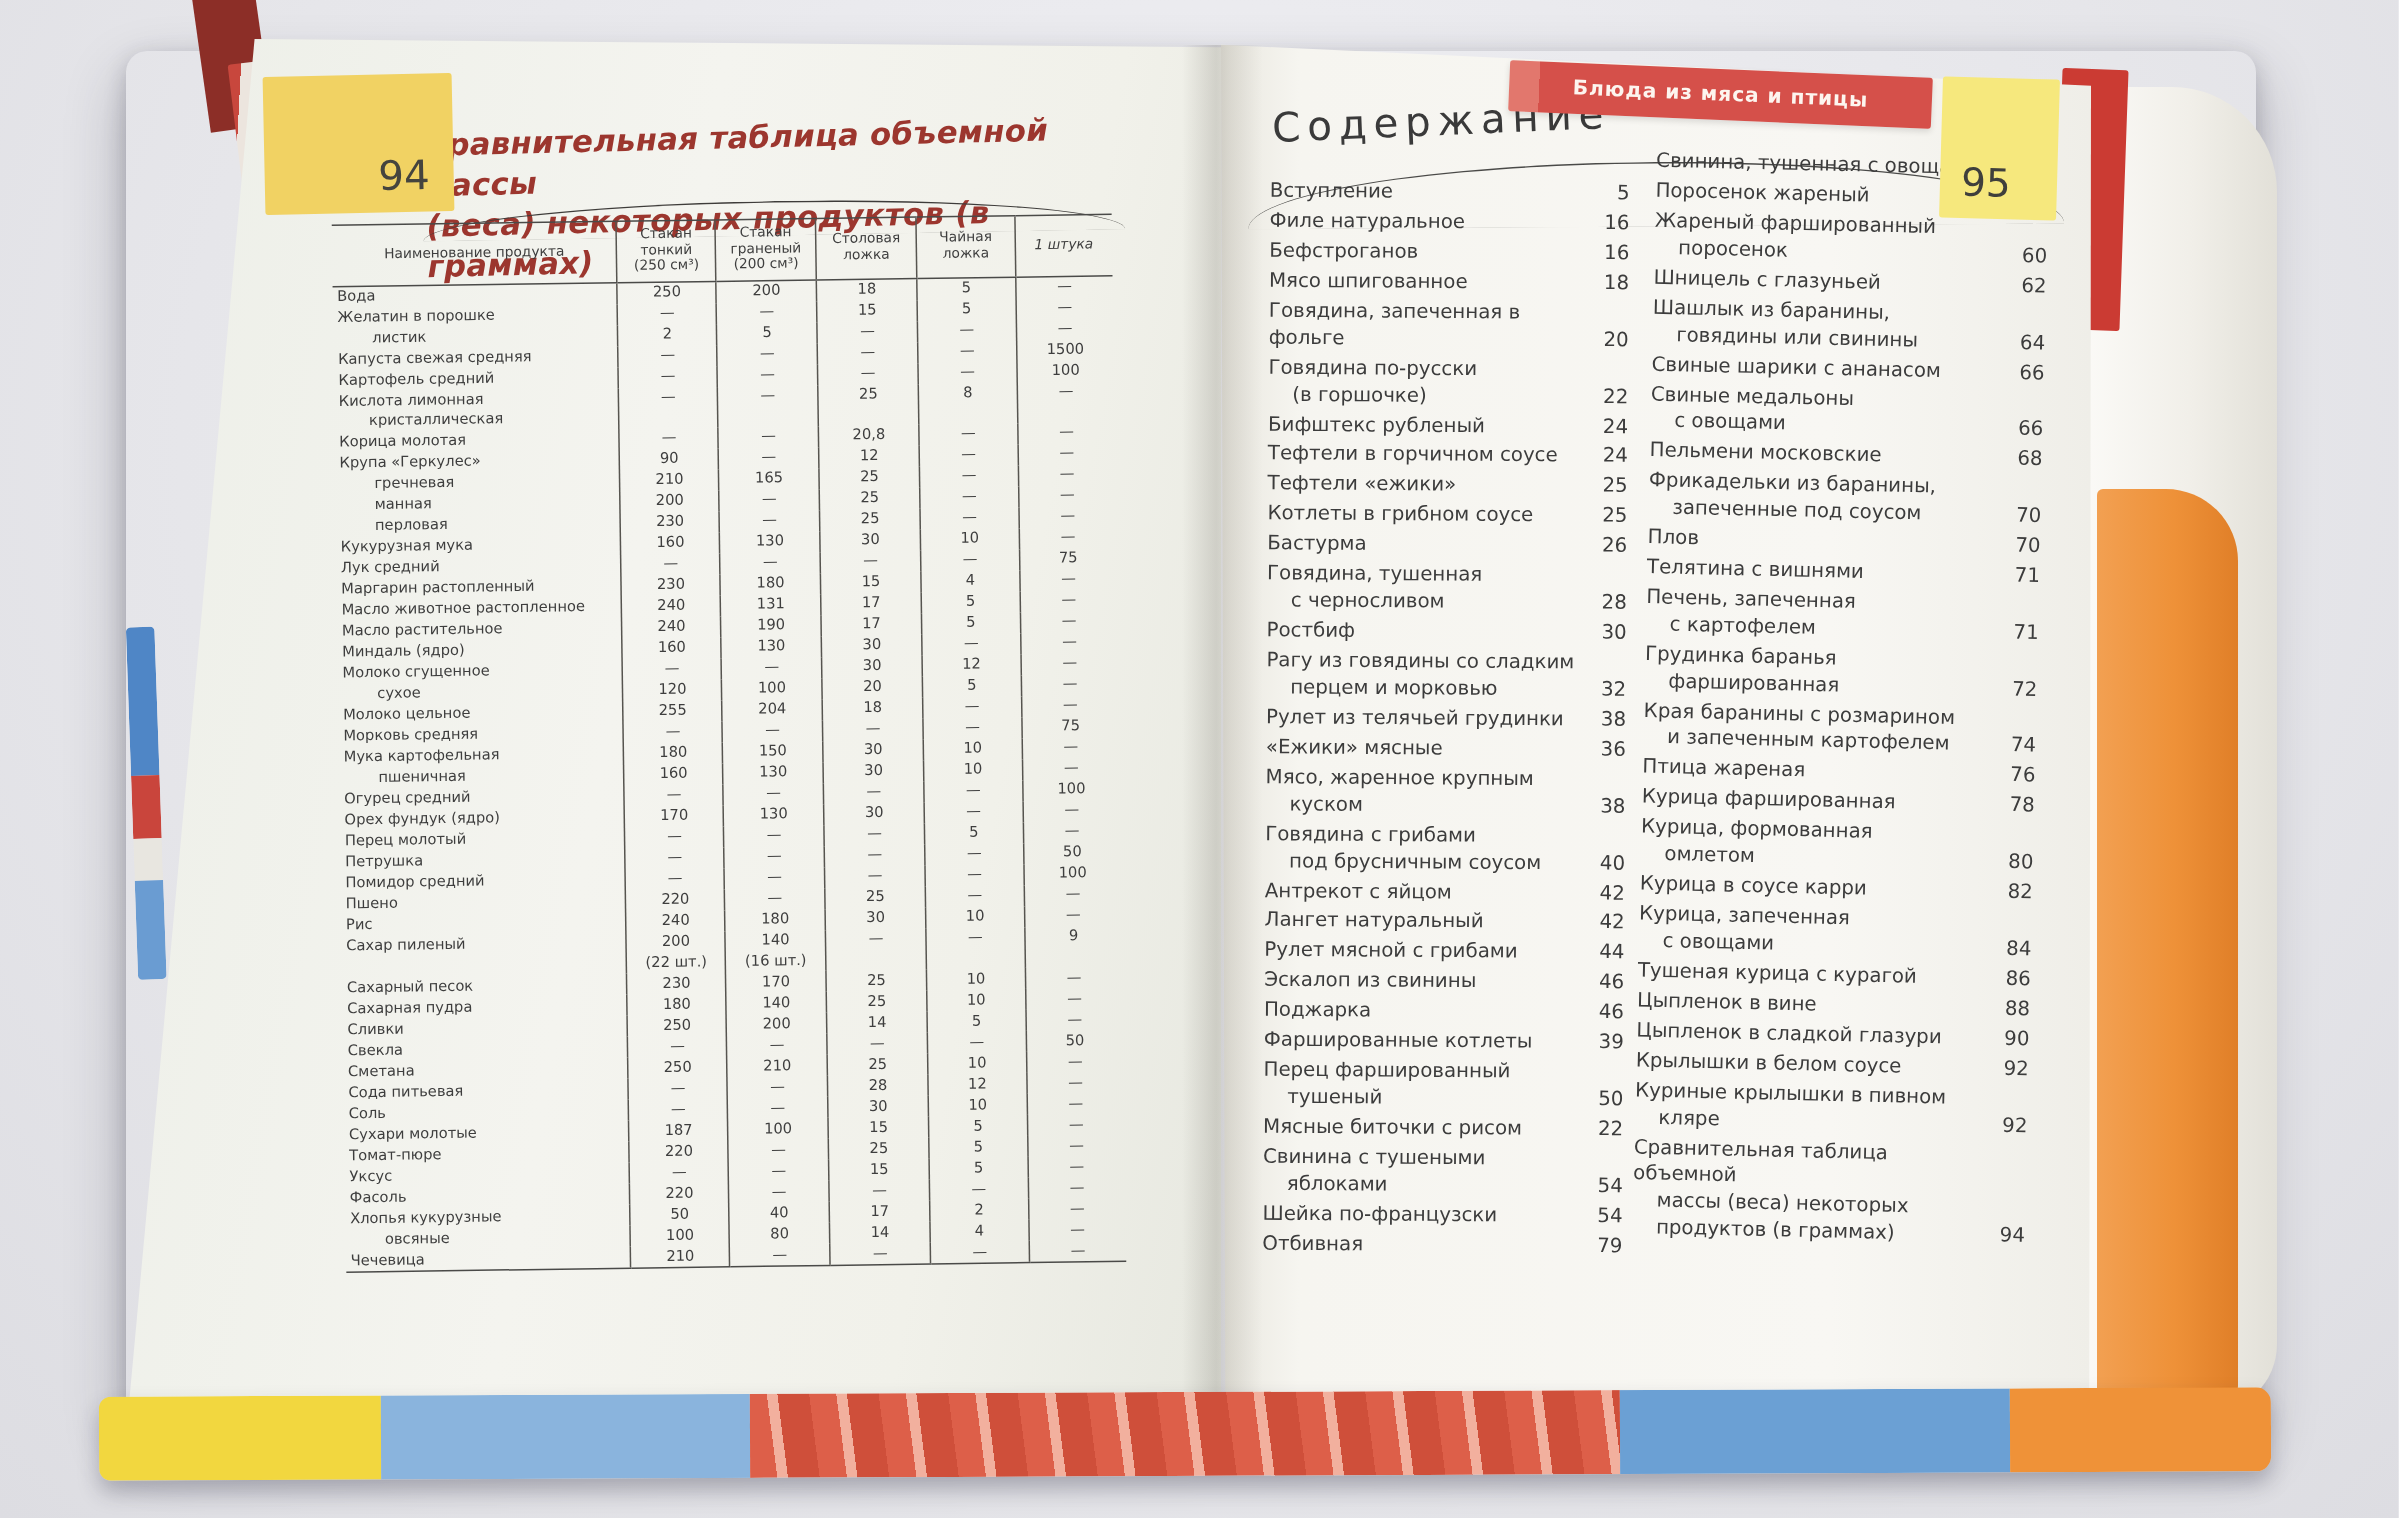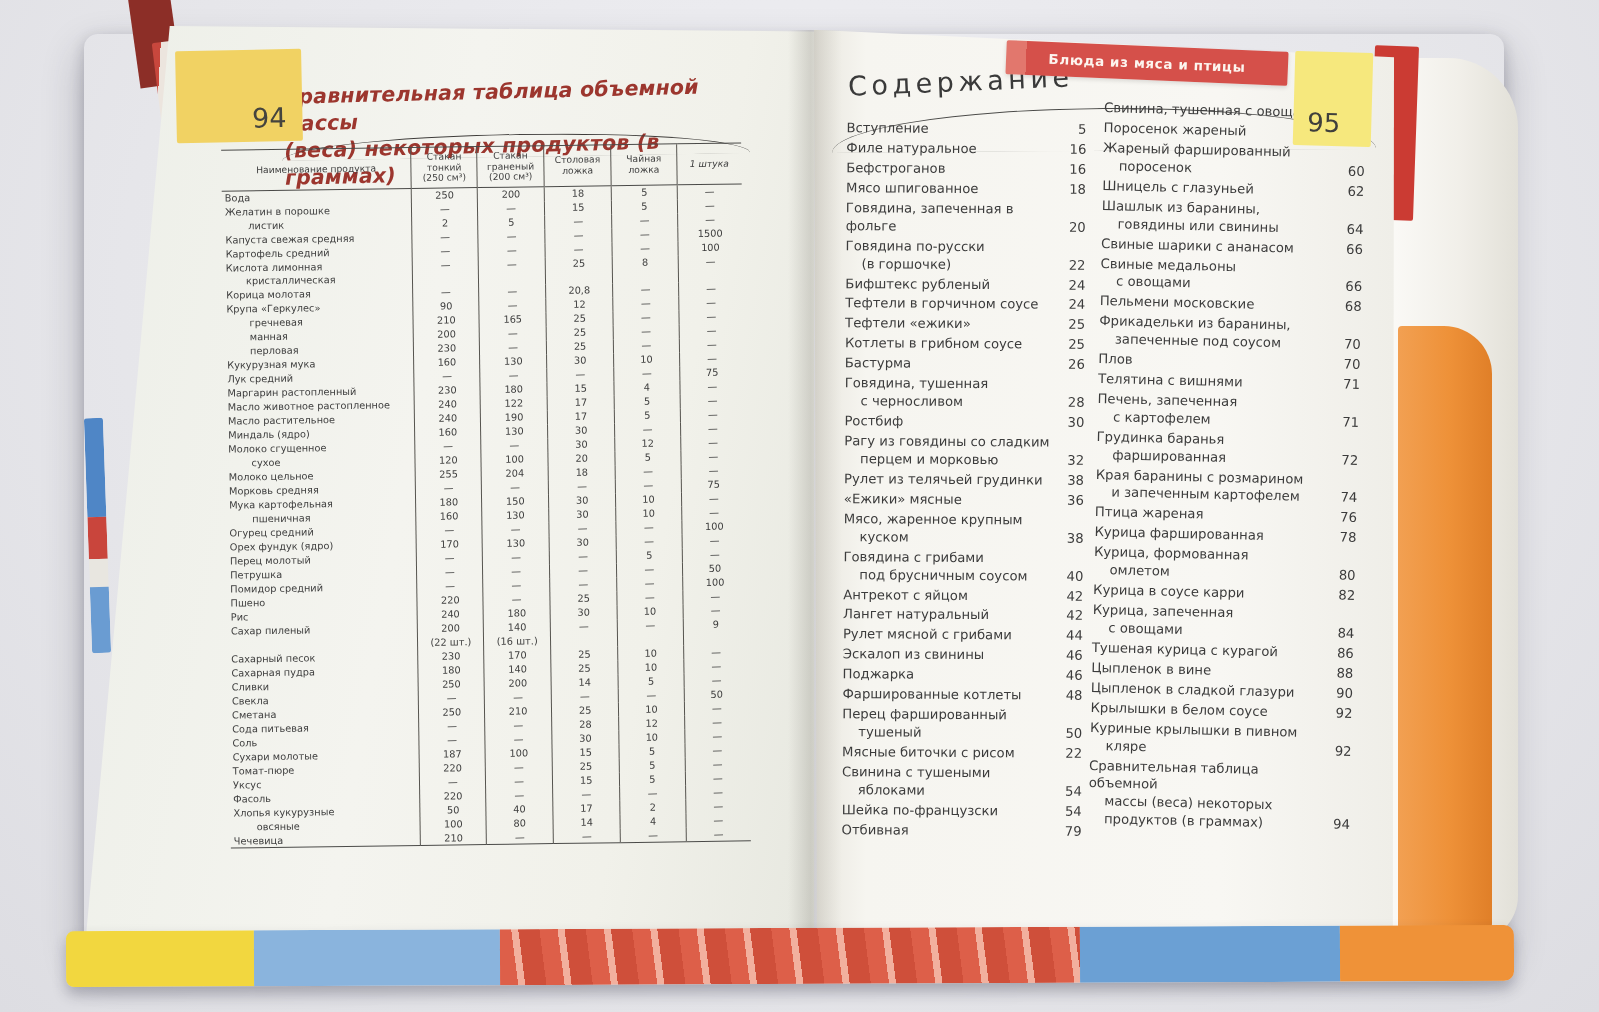--- a/index.html
+++ b/index.html
@@ -223,21 +223,21 @@
             <td class="nm">Маргарин растопленный</td>
             <td class="val vline">230</td>
             <td class="val vline">180</td>
             <td class="val vline">15</td>
             <td class="val vline">4</td>
             <td class="val vline">—</td>
           </tr>
           <tr>
             <td class="nm">Масло животное растопленное</td>
             <td class="val vline">240</td>
-            <td class="val vline">122</td>
+            <td class="val vline">131</td>
             <td class="val vline">17</td>
             <td class="val vline">5</td>
             <td class="val vline">—</td>
           </tr>
           <tr>
             <td class="nm">Масло растительное</td>
             <td class="val vline">240</td>
             <td class="val vline">190</td>
             <td class="val vline">17</td>
             <td class="val vline">5</td>
@@ -630,21 +630,21 @@
     <div class="toc-entry">
       <div class="toc-lines">
         <span class="toc-line">Поджарка</span>
       </div>
       <span class="toc-page">46</span>
     </div>
     <div class="toc-entry">
       <div class="toc-lines">
         <span class="toc-line">Фаршированные котлеты</span>
       </div>
-      <span class="toc-page">48</span>
+      <span class="toc-page">39</span>
     </div>
     <div class="toc-entry">
       <div class="toc-lines">
         <span class="toc-line">Перец фаршированный</span>
         <span class="toc-line cont">тушеный</span>
       </div>
       <span class="toc-page">50</span>
     </div>
     <div class="toc-entry">
       <div class="toc-lines">

